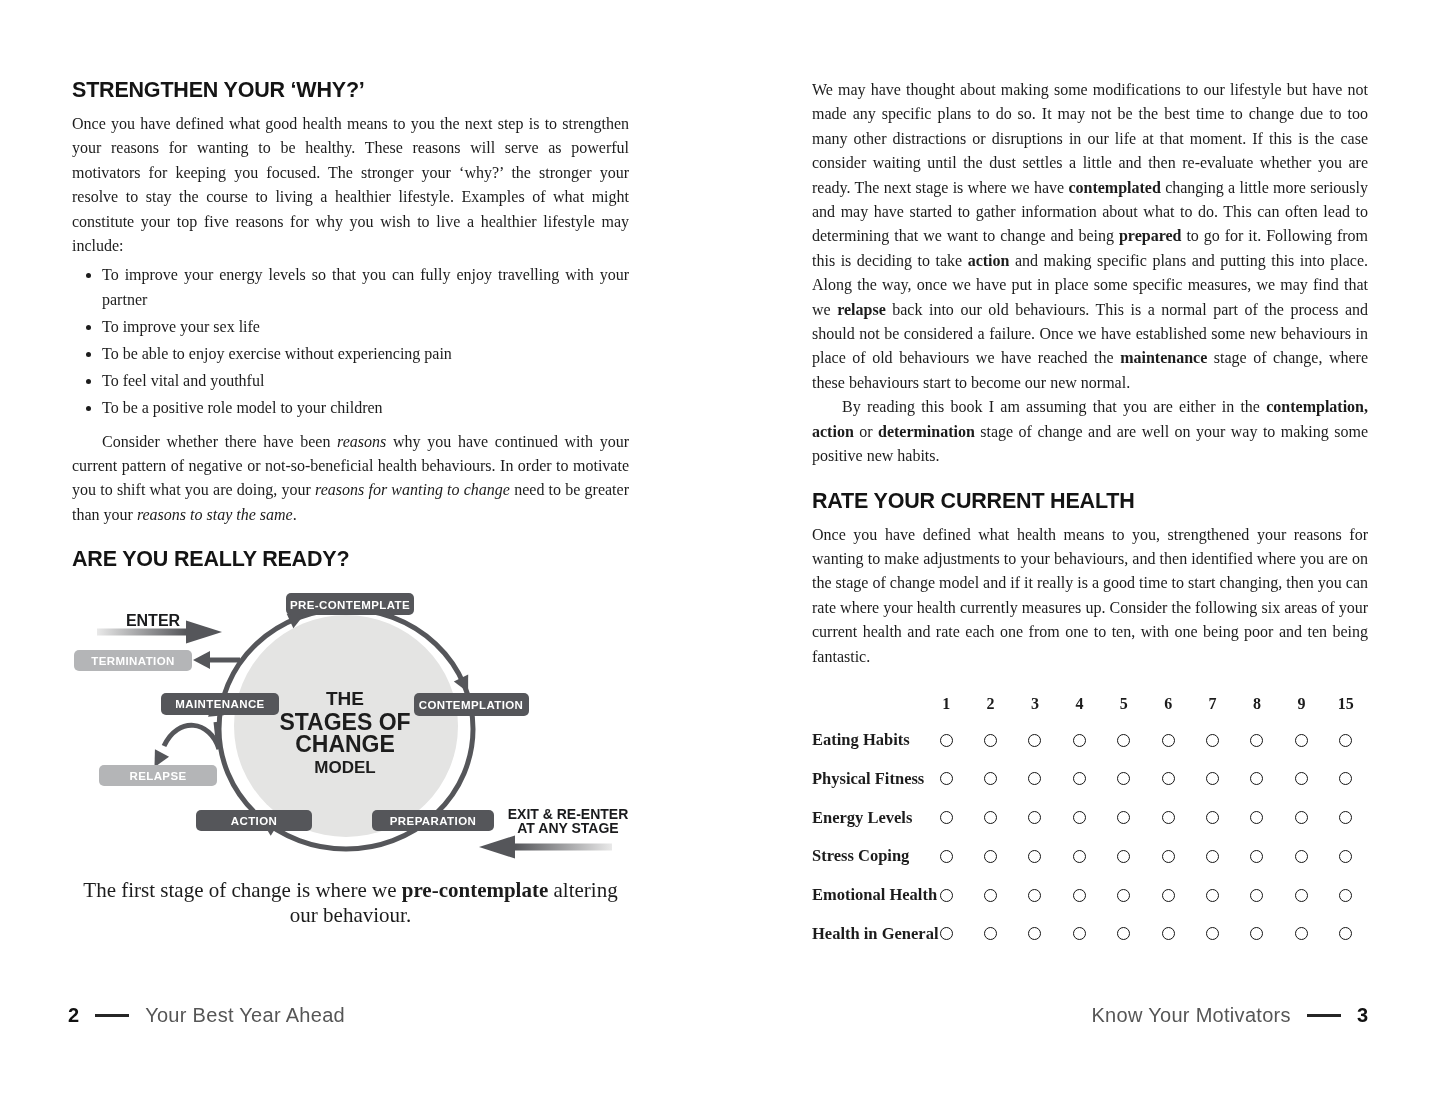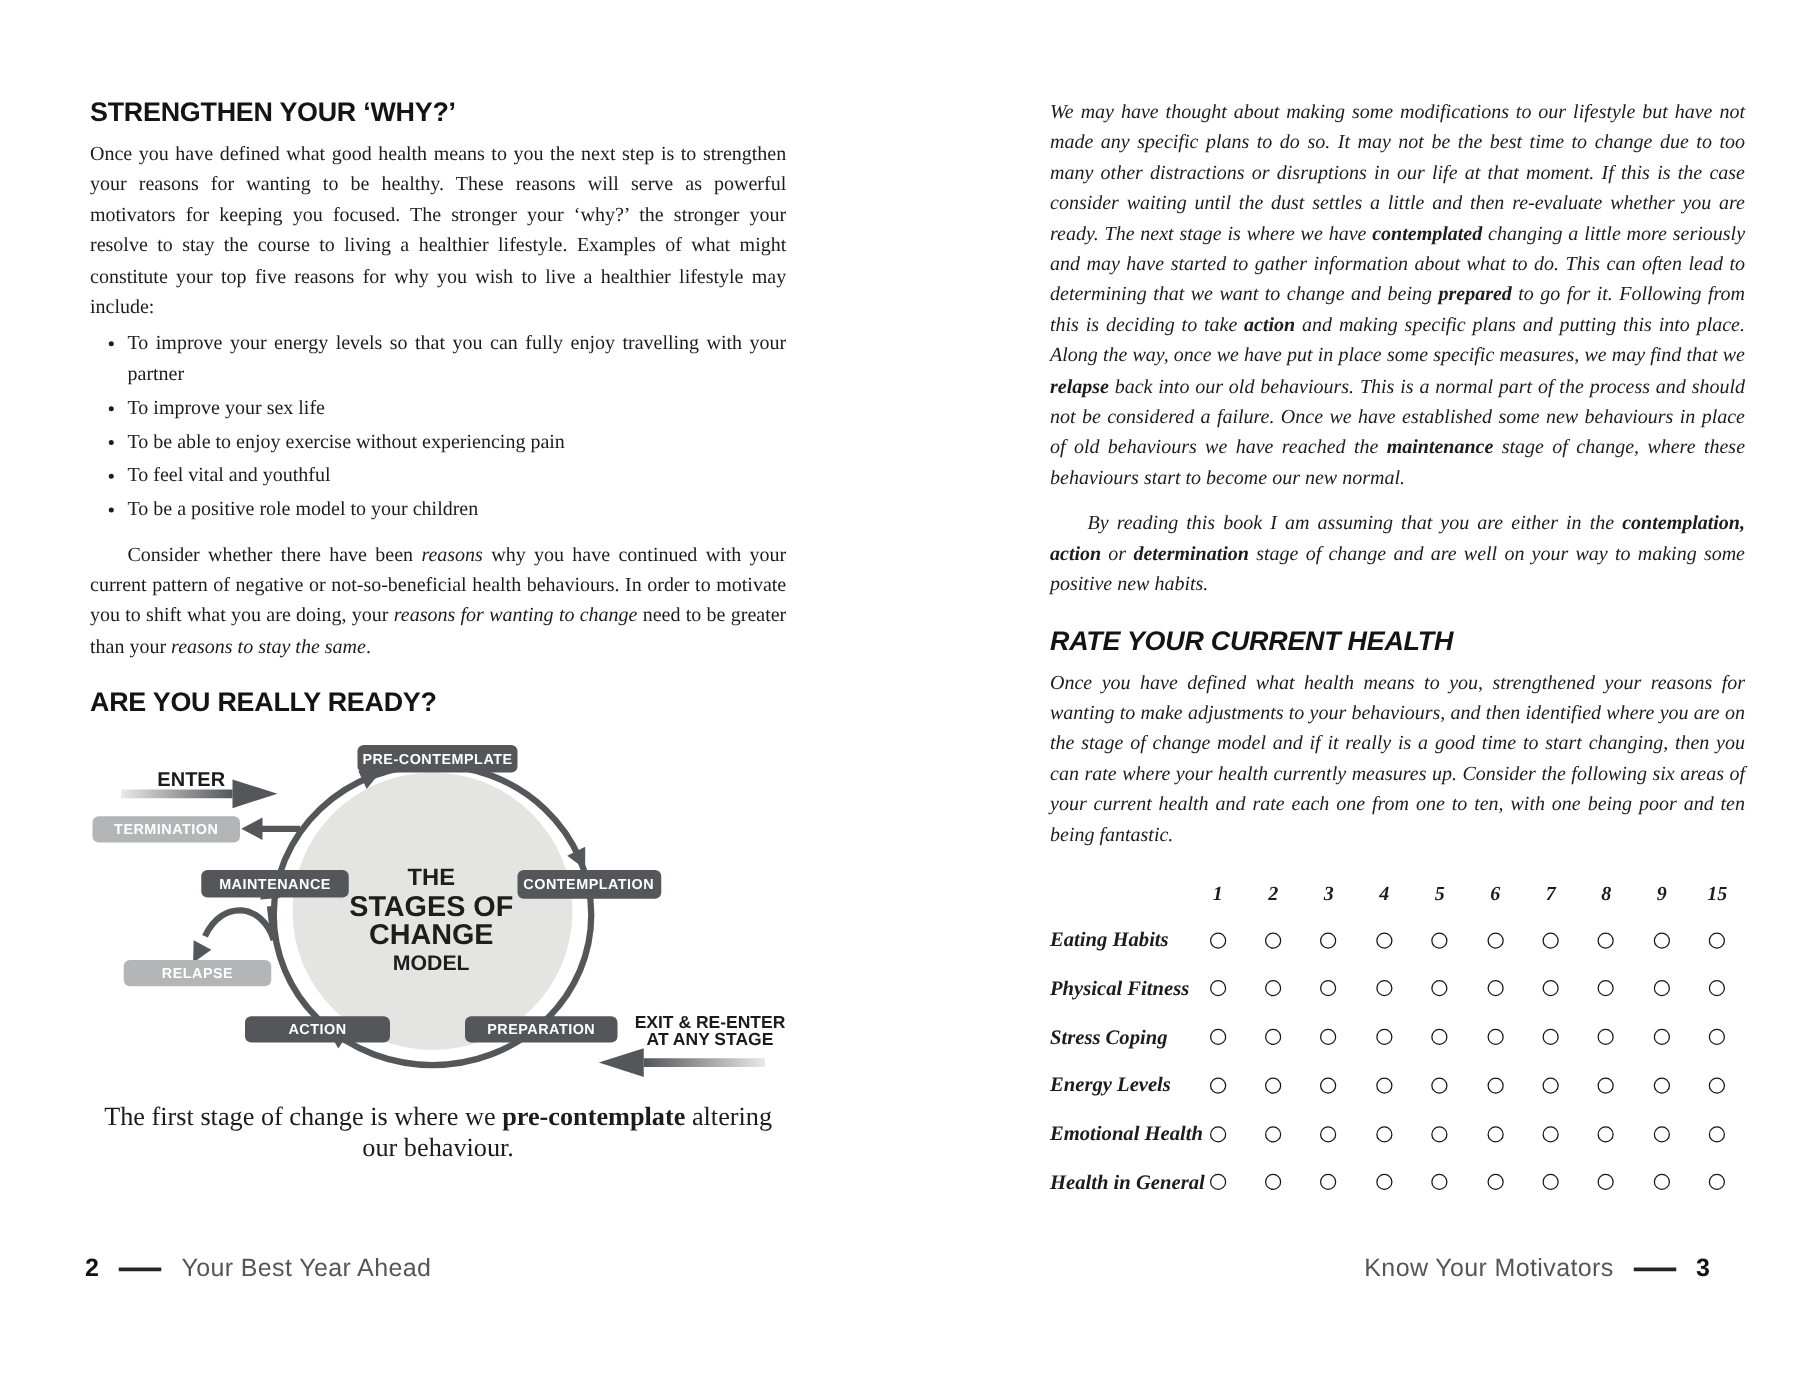--- a/index.html
+++ b/index.html
@@ -2,28 +2,28 @@
 <html><head>
 <meta charset="utf-8">
 <style>
   html,body{margin:0;padding:0;}
   body{
     width:1445px;height:1105px;position:relative;background:#ffffff;
     font-family:"Liberation Serif",serif;color:#1c1c1c;overflow:hidden;
   }
   .page{position:absolute;top:78px;}
   .page-left{left:72px;width:557px;}
-  .page-right{left:840px;width:556px;font-style:italic;}
+  .page-right{left:812px;width:556px;}
   h2.sect{
     font-family:"Liberation Sans",sans-serif;font-weight:bold;
     font-size:21.5px;letter-spacing:-0.2px;color:#141414;margin:20px 0 9px;
   }
   h2.sect.first{margin-top:0;}
   p.body{font-size:16px;line-height:24.4px;text-align:justify;margin:0;}
-  p.indent{text-indent:30px;margin-top:12px;}
+  p.indent{text-indent:30px;}
   ul.blist{margin:5px 0 9px;padding-left:30px;}
   ul.blist li{font-size:16px;line-height:24.2px;margin-bottom:3px;text-align:justify;}
   .b{font-weight:bold;}
   .i{font-style:italic;}
   sup{font-size:10.5px;line-height:0;}
   .diagram{display:block;width:557px;height:282px;margin:14px 0 0 0;}
   .caption{font-size:21px;text-align:center;margin:10px 0 0 0;}
   
   .pill-text{fill:#ffffff;font-family:"Liberation Sans",sans-serif;font-weight:bold;
     font-size:11.5px;letter-spacing:0.4px;text-anchor:middle;}
@@ -216,54 +216,54 @@
               <span class="rt-circle"></span>
             </div>
             <div class="rt-cell">
               <span class="rt-circle"></span>
             </div>
             <div class="rt-cell">
               <span class="rt-circle"></span>
             </div>
           </div>
           <div class="rt-row">
+            <div class="rt-label">Energy Levels</div>
+            <div class="rt-cell">
+              <span class="rt-circle"></span>
+            </div>
+            <div class="rt-cell">
+              <span class="rt-circle"></span>
+            </div>
+            <div class="rt-cell">
+              <span class="rt-circle"></span>
+            </div>
+            <div class="rt-cell">
+              <span class="rt-circle"></span>
+            </div>
+            <div class="rt-cell">
+              <span class="rt-circle"></span>
+            </div>
+            <div class="rt-cell">
+              <span class="rt-circle"></span>
+            </div>
+            <div class="rt-cell">
+              <span class="rt-circle"></span>
+            </div>
+            <div class="rt-cell">
+              <span class="rt-circle"></span>
+            </div>
+            <div class="rt-cell">
+              <span class="rt-circle"></span>
+            </div>
+            <div class="rt-cell">
+              <span class="rt-circle"></span>
+            </div>
+          </div>
+          <div class="rt-row">
             <div class="rt-label">Stress Coping</div>
-            <div class="rt-cell">
-              <span class="rt-circle"></span>
-            </div>
-            <div class="rt-cell">
-              <span class="rt-circle"></span>
-            </div>
-            <div class="rt-cell">
-              <span class="rt-circle"></span>
-            </div>
-            <div class="rt-cell">
-              <span class="rt-circle"></span>
-            </div>
-            <div class="rt-cell">
-              <span class="rt-circle"></span>
-            </div>
-            <div class="rt-cell">
-              <span class="rt-circle"></span>
-            </div>
-            <div class="rt-cell">
-              <span class="rt-circle"></span>
-            </div>
-            <div class="rt-cell">
-              <span class="rt-circle"></span>
-            </div>
-            <div class="rt-cell">
-              <span class="rt-circle"></span>
-            </div>
-            <div class="rt-cell">
-              <span class="rt-circle"></span>
-            </div>
-          </div>
-          <div class="rt-row">
-            <div class="rt-label">Energy Levels</div>
             <div class="rt-cell">
               <span class="rt-circle"></span>
             </div>
             <div class="rt-cell">
               <span class="rt-circle"></span>
             </div>
             <div class="rt-cell">
               <span class="rt-circle"></span>
             </div>
             <div class="rt-cell">

